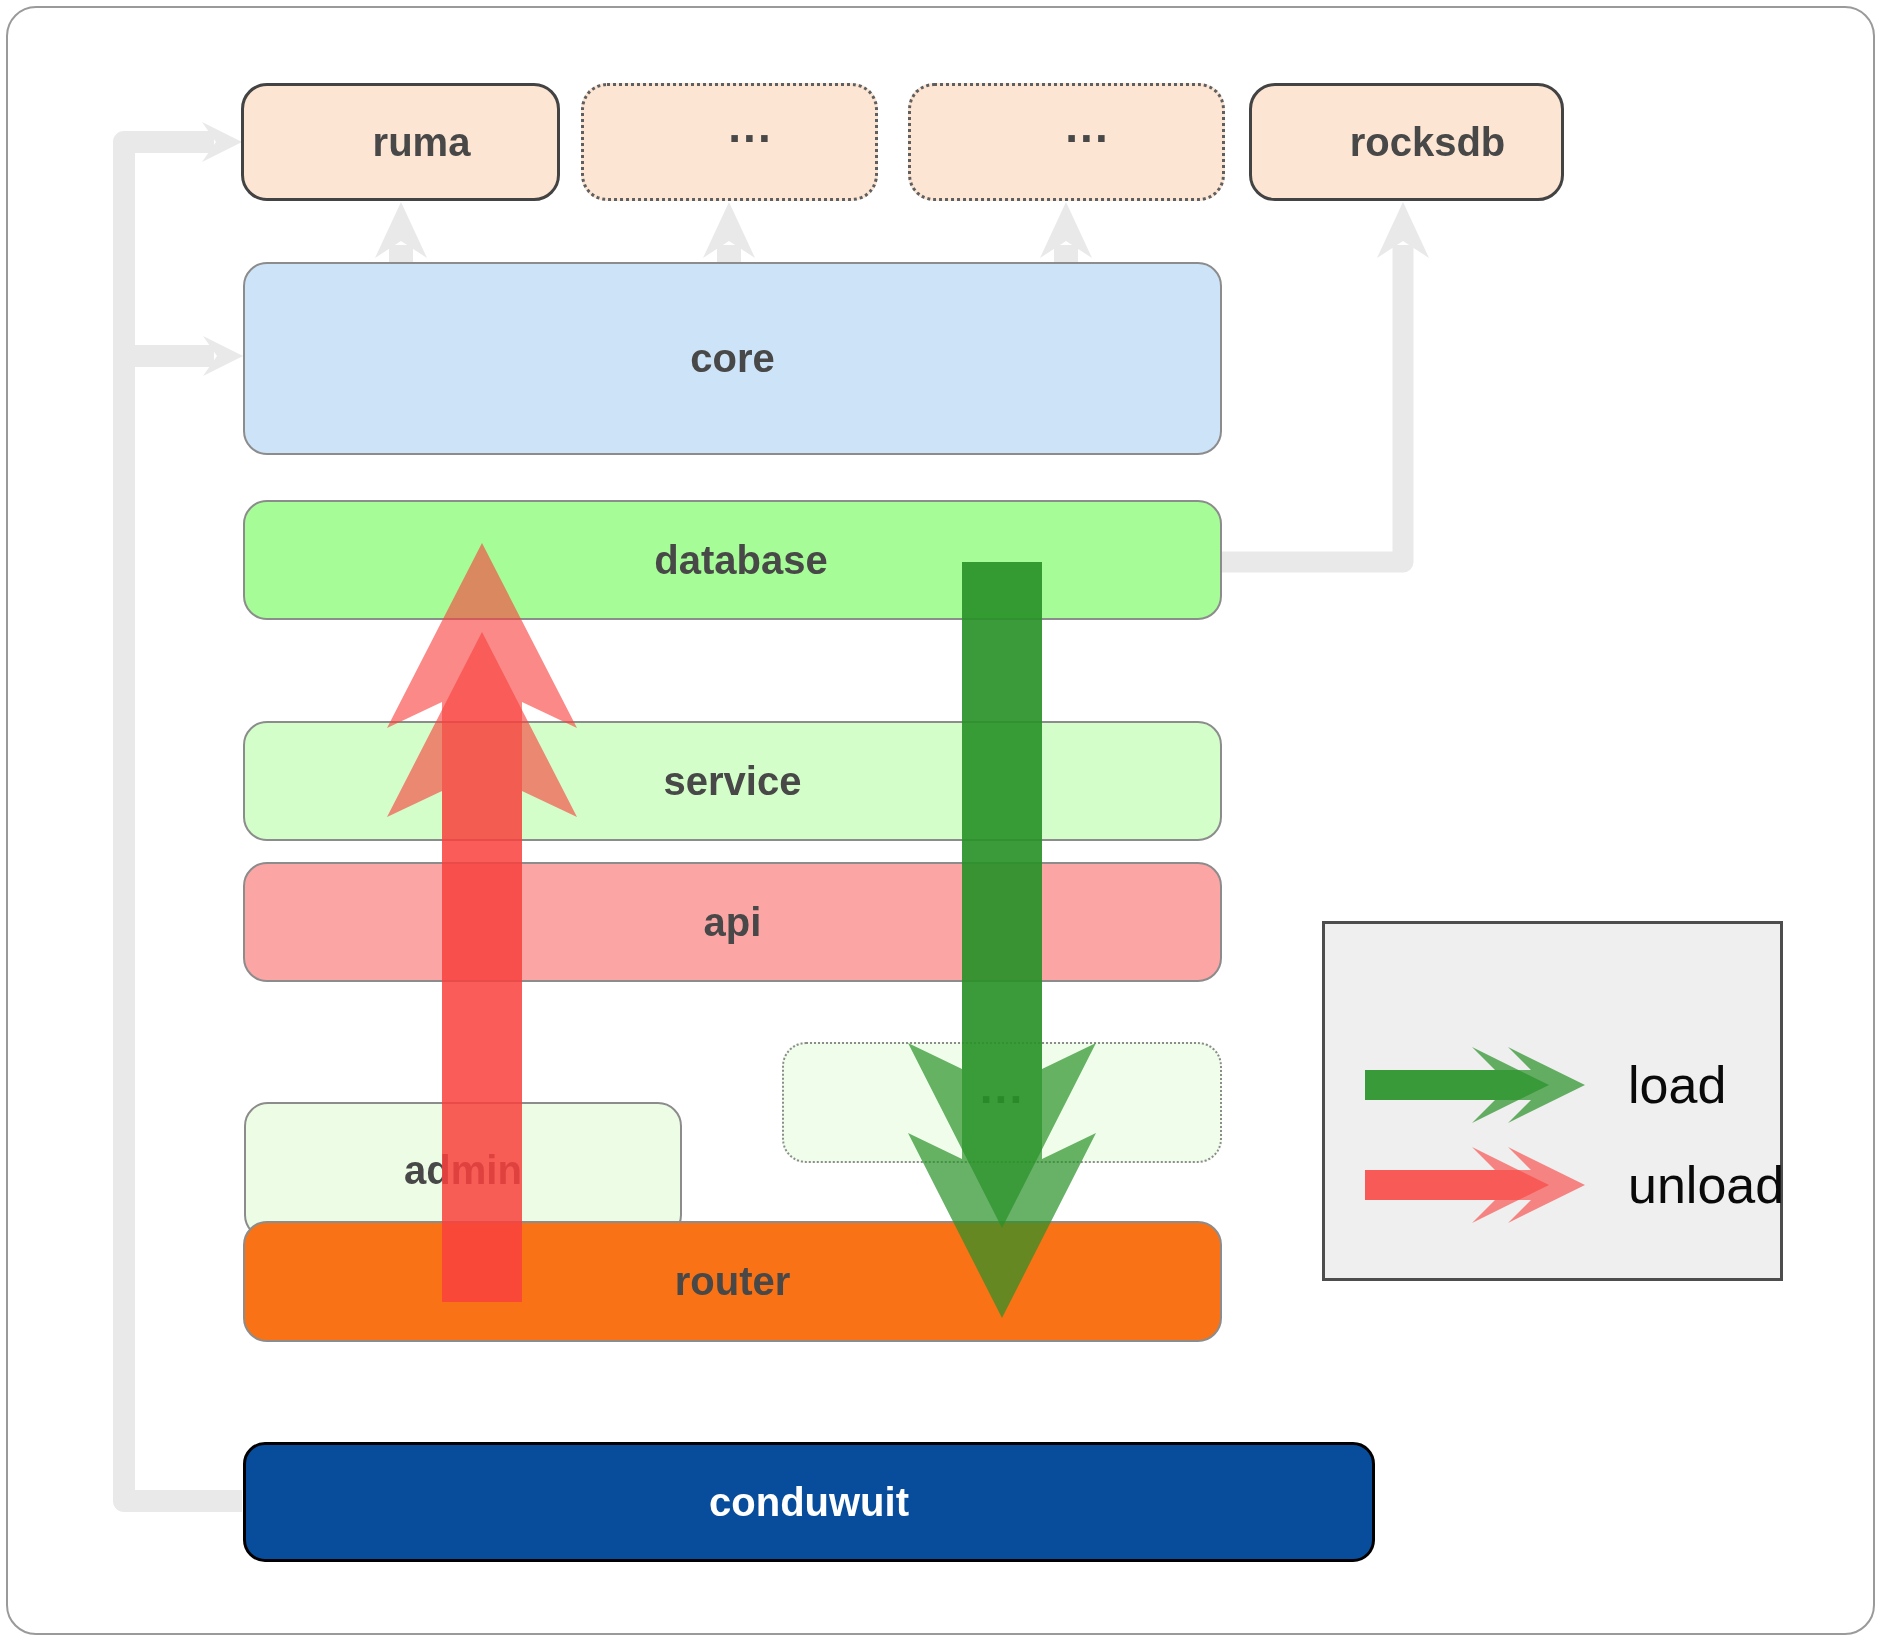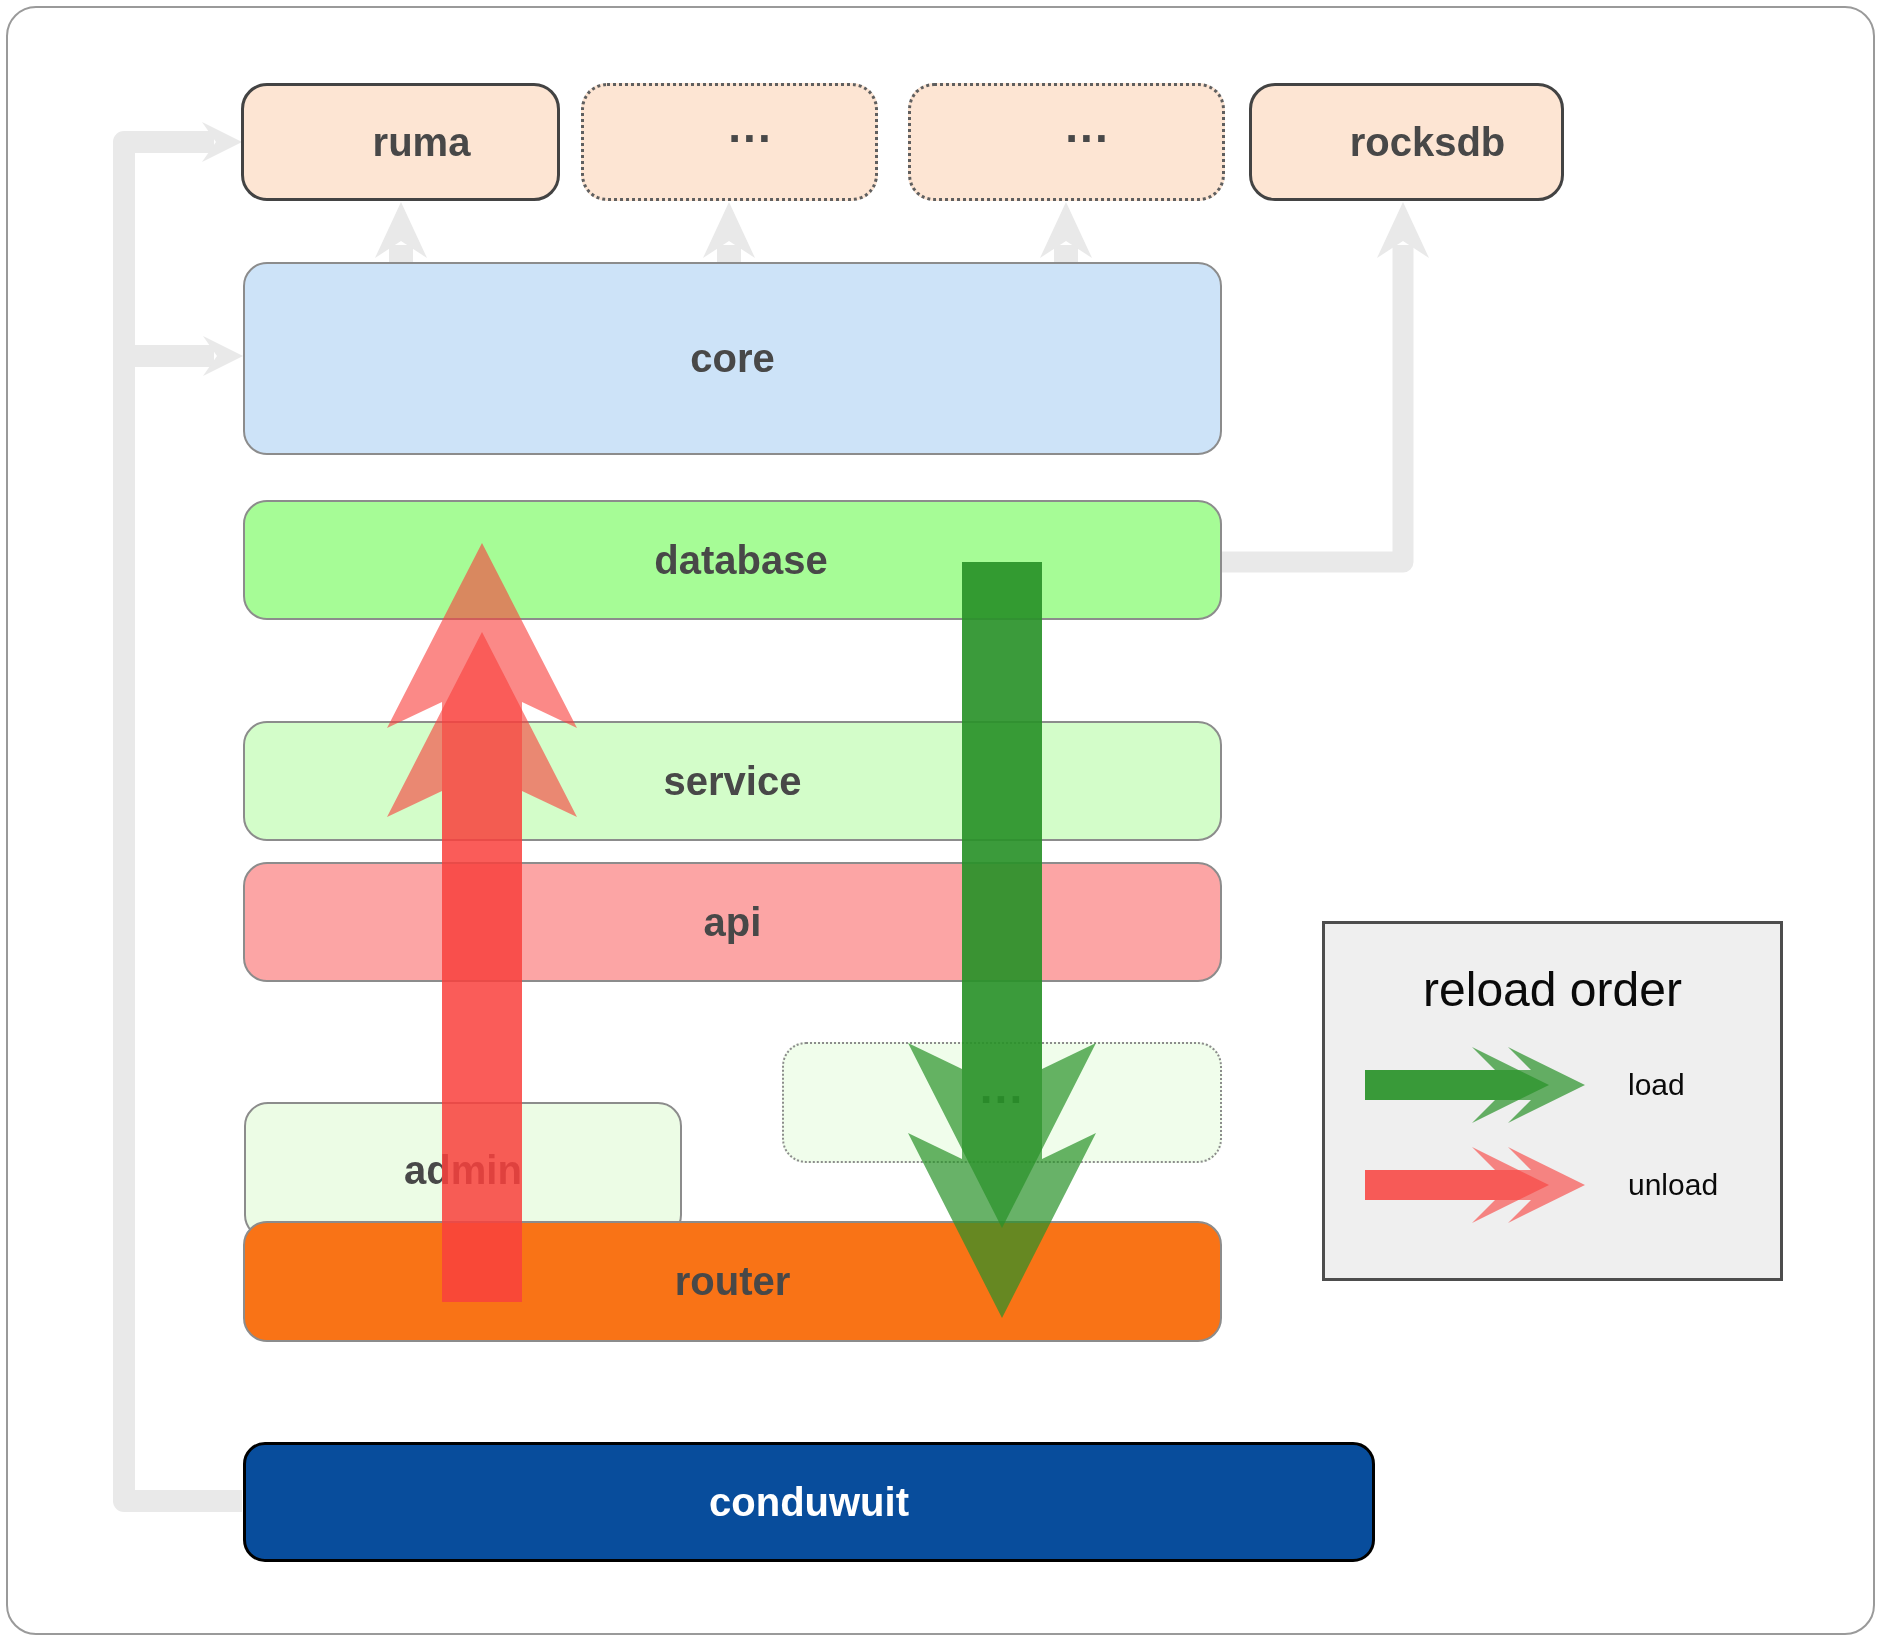--- a/index.html
+++ b/index.html
@@ -34,21 +34,21 @@
   .conduwuit{background:#084d9c;border:3px solid #000000;color:#ffffff;border-radius:22px;}
   .legend{
     position:absolute;left:1322px;top:921px;width:461px;height:360px;
     background:#efefef;border:3px solid #4d4d4d;box-sizing:border-box;z-index:2;
   }
   .legend-title{
     position:absolute;left:0;top:38px;width:100%;text-align:center;
     font-size:48px;font-weight:400;color:#0a0a0a;
   }
   .legend-label{
-    position:absolute;left:303px;font-size:30px;font-weight:400;color:#0a0a0a;
+    position:absolute;left:303px;font-size:52px;font-weight:400;color:#0a0a0a;
     transform:translateY(-50%);
   }
   .legend-label.load{top:161px;}
   .legend-label.unload{top:261px;}
 </style>
 </head>
 <body>
 
 <div class="stage">
   <div class="frame"></div>
@@ -104,21 +104,20 @@
     <span class="dots-label">...</span>
   </div>
   <div class="box router" style="left:243px;top:1221px;width:979px;height:121px">
     <span>router</span>
   </div>
   <div class="box conduwuit" style="left:243px;top:1442px;width:1132px;height:120px">
     <span>conduwuit</span>
   </div>
 
   <div class="legend">
-    <div class="legend-title">reload order</div>
     <svg width="461" height="360" viewBox="0 0 461 360" style="position:absolute;left:0;top:0">
       <g>
         <polygon points="40,146 206,146 183,123 260,161 183,199 206,176 40,176" fill-opacity="0.7" fill="#289128"></polygon>
         <polygon points="40,146 170,146 147,123 224,161 147,199 170,176 40,176" fill-opacity="0.7" fill="#289128"></polygon>
       </g>
       <g>
         <polygon points="40,246 206,246 183,223 260,261 183,299 206,276 40,276" fill-opacity="0.62" fill="#f9403e"></polygon>
         <polygon points="40,246 170,246 147,223 224,261 147,299 170,276 40,276" fill-opacity="0.62" fill="#f9403e"></polygon>
       </g>
     </svg>

